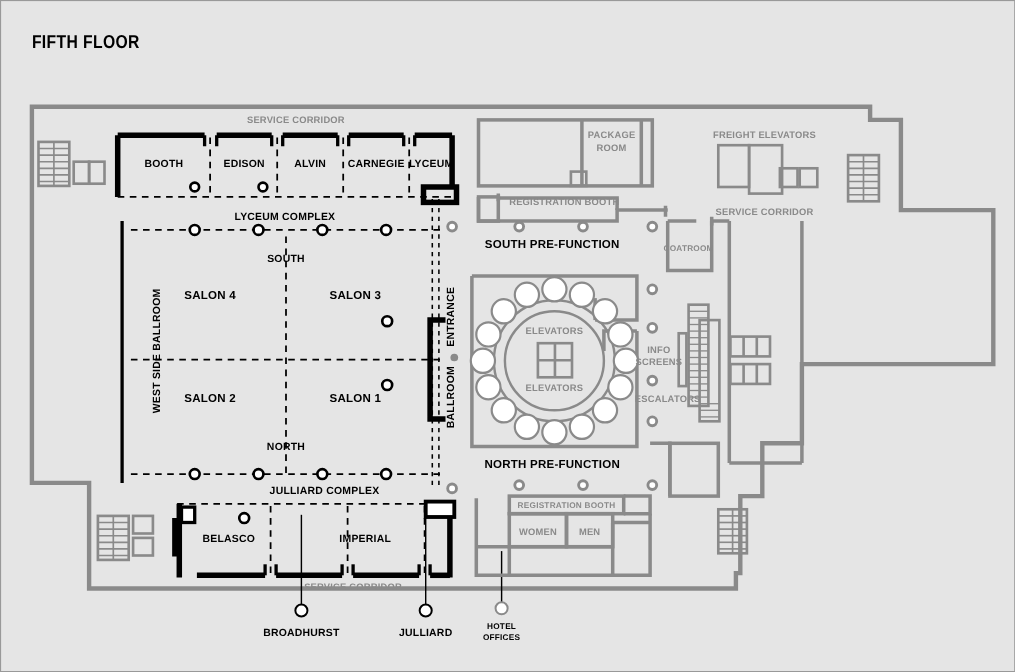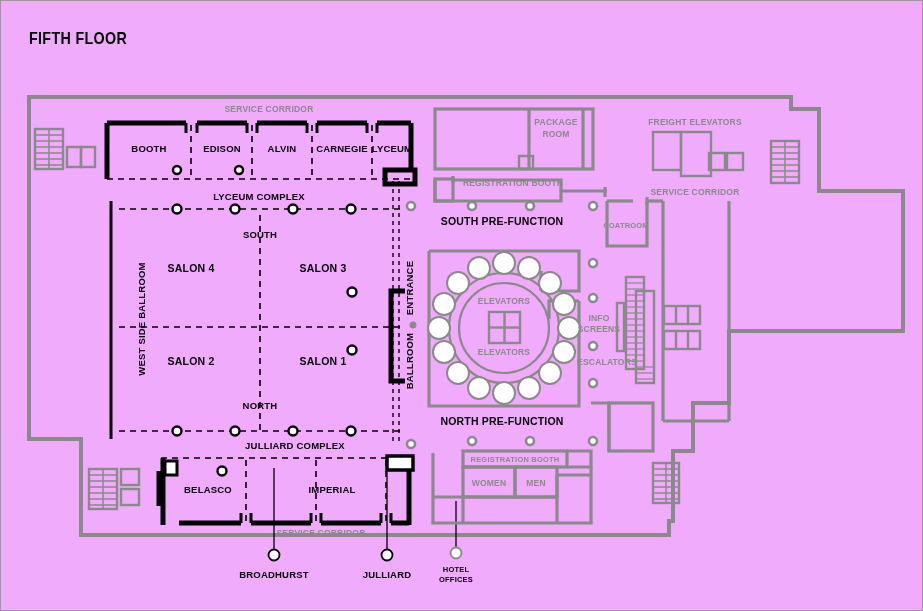--- a/index.html
+++ b/index.html
@@ -8,21 +8,21 @@
     padding: 0;
     background: #ffffff;
   }
   body {
     font-family: "Liberation Sans", sans-serif;
   }
   #page {
     position: relative;
     width: 923px;
     height: 611px;
-    background: #f0abfc;
+    background: #e5e5e5;
     border: 1px solid #999999;
     box-sizing: border-box;
     overflow: hidden;
   }
   #plan-title {
     position: absolute;
     left: 28px;
     top: 28px;
     font-size: 17px;
     font-weight: bold;

